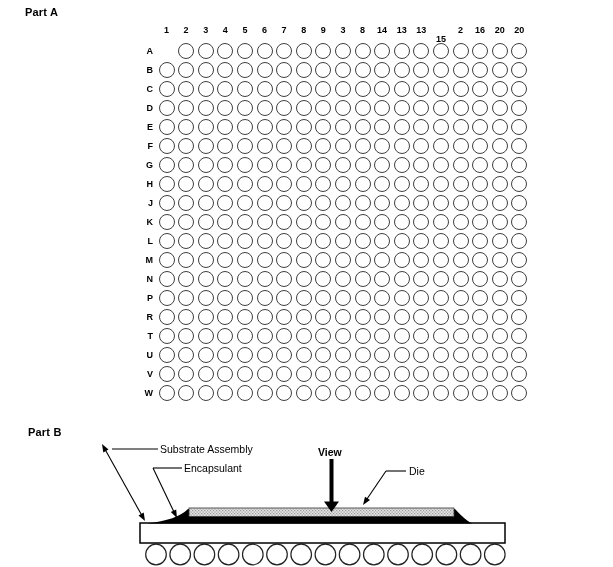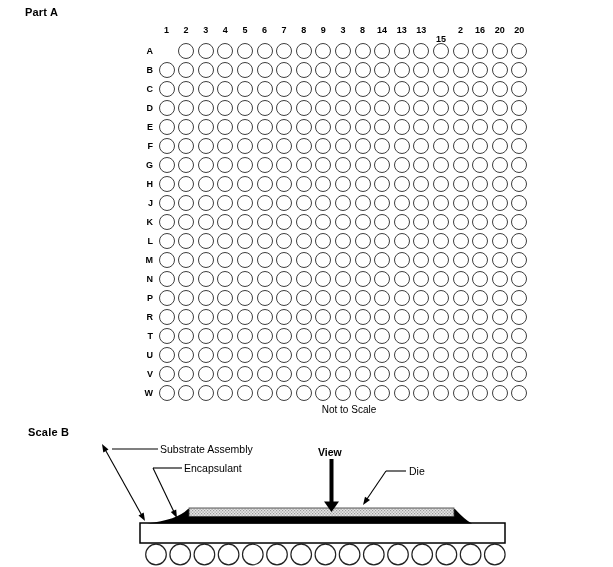--- a/index.html
+++ b/index.html
@@ -433,23 +433,22 @@
       <div class="ball" style="left: 374.1px; top: 385px;"></div>
       <div class="ball" style="left: 393.7px; top: 385px;"></div>
       <div class="ball" style="left: 413.3px; top: 385px;"></div>
       <div class="ball" style="left: 432.9px; top: 385px;"></div>
       <div class="ball" style="left: 452.5px; top: 385px;"></div>
       <div class="ball" style="left: 472.1px; top: 385px;"></div>
       <div class="ball" style="left: 491.7px; top: 385px;"></div>
       <div class="ball" style="left: 511.3px; top: 385px;"></div>
     </div>
 
-  <div id="not-to-scale">Not to Scale</div>
-
-  <div id="part-b-label" class="part-label">Scale B</div>
+
+  <div id="part-b-label" class="part-label">Part B</div>
 
   <svg id="partb-svg" width="613" height="147" viewBox="0 420 613 147">
     <defs>
       <pattern id="stipple" width="3" height="3" patternUnits="userSpaceOnUse">
         <rect width="3" height="3" fill="#e3e3e3"></rect>
         <rect x="0" y="0" width="1.2" height="1.2" fill="#9a9a9a"></rect>
         <rect x="1.5" y="1.5" width="1.2" height="1.2" fill="#9a9a9a"></rect>
       </pattern>
     </defs>
 

